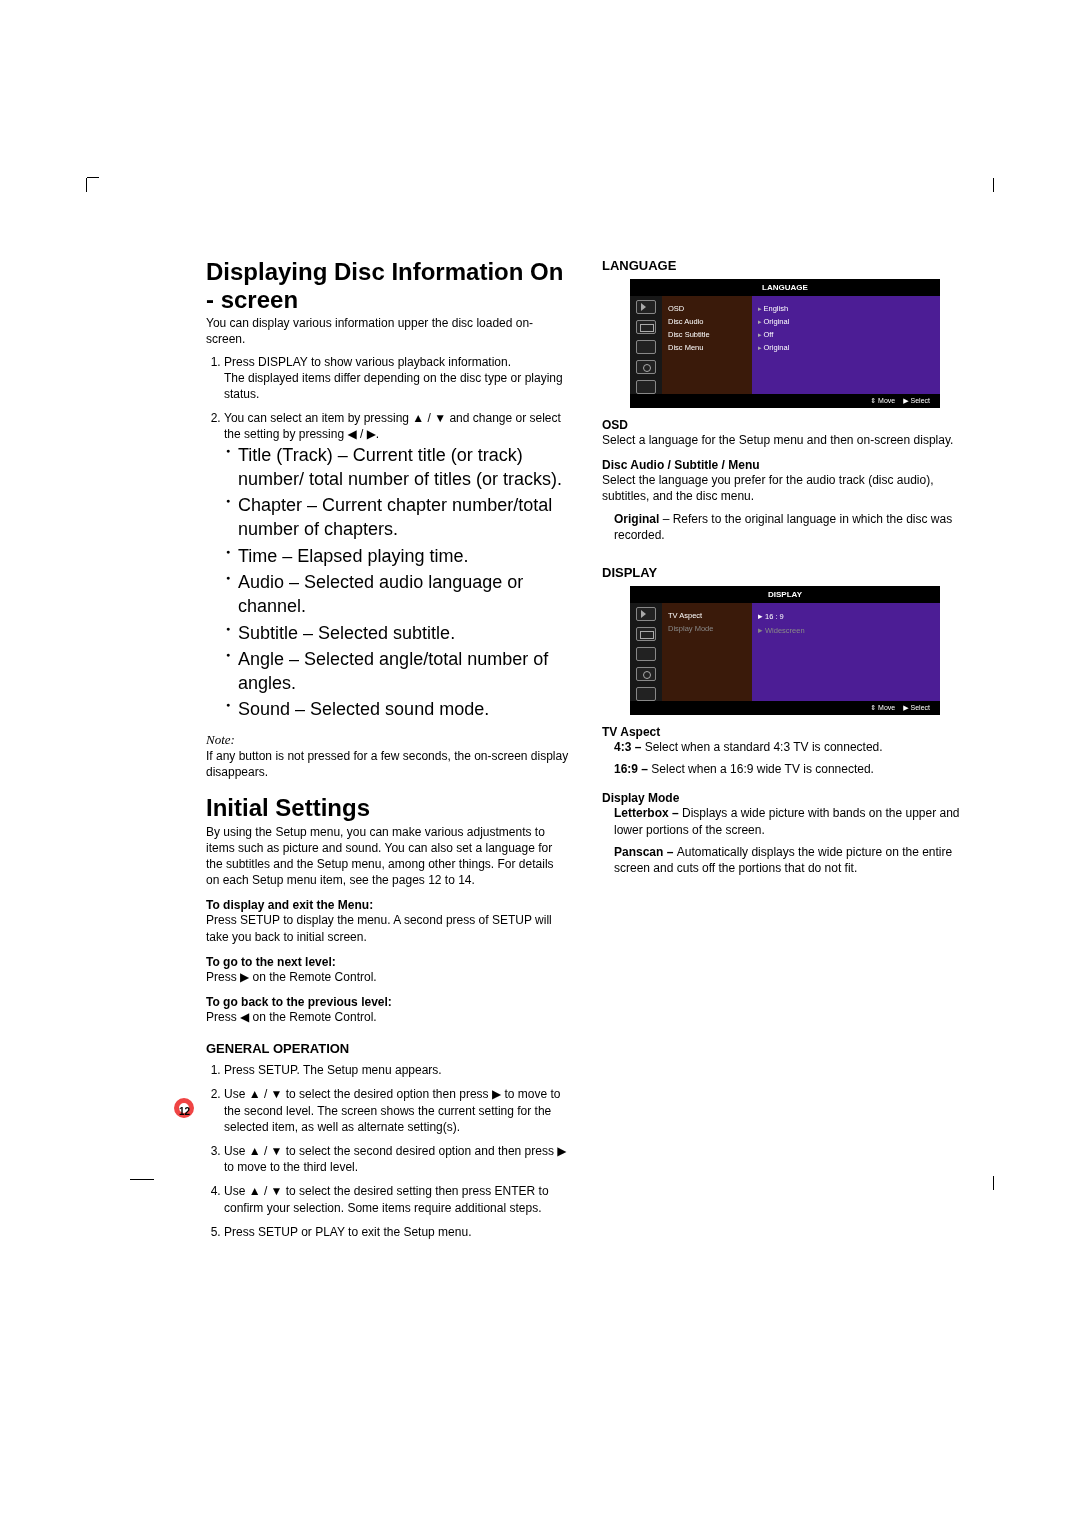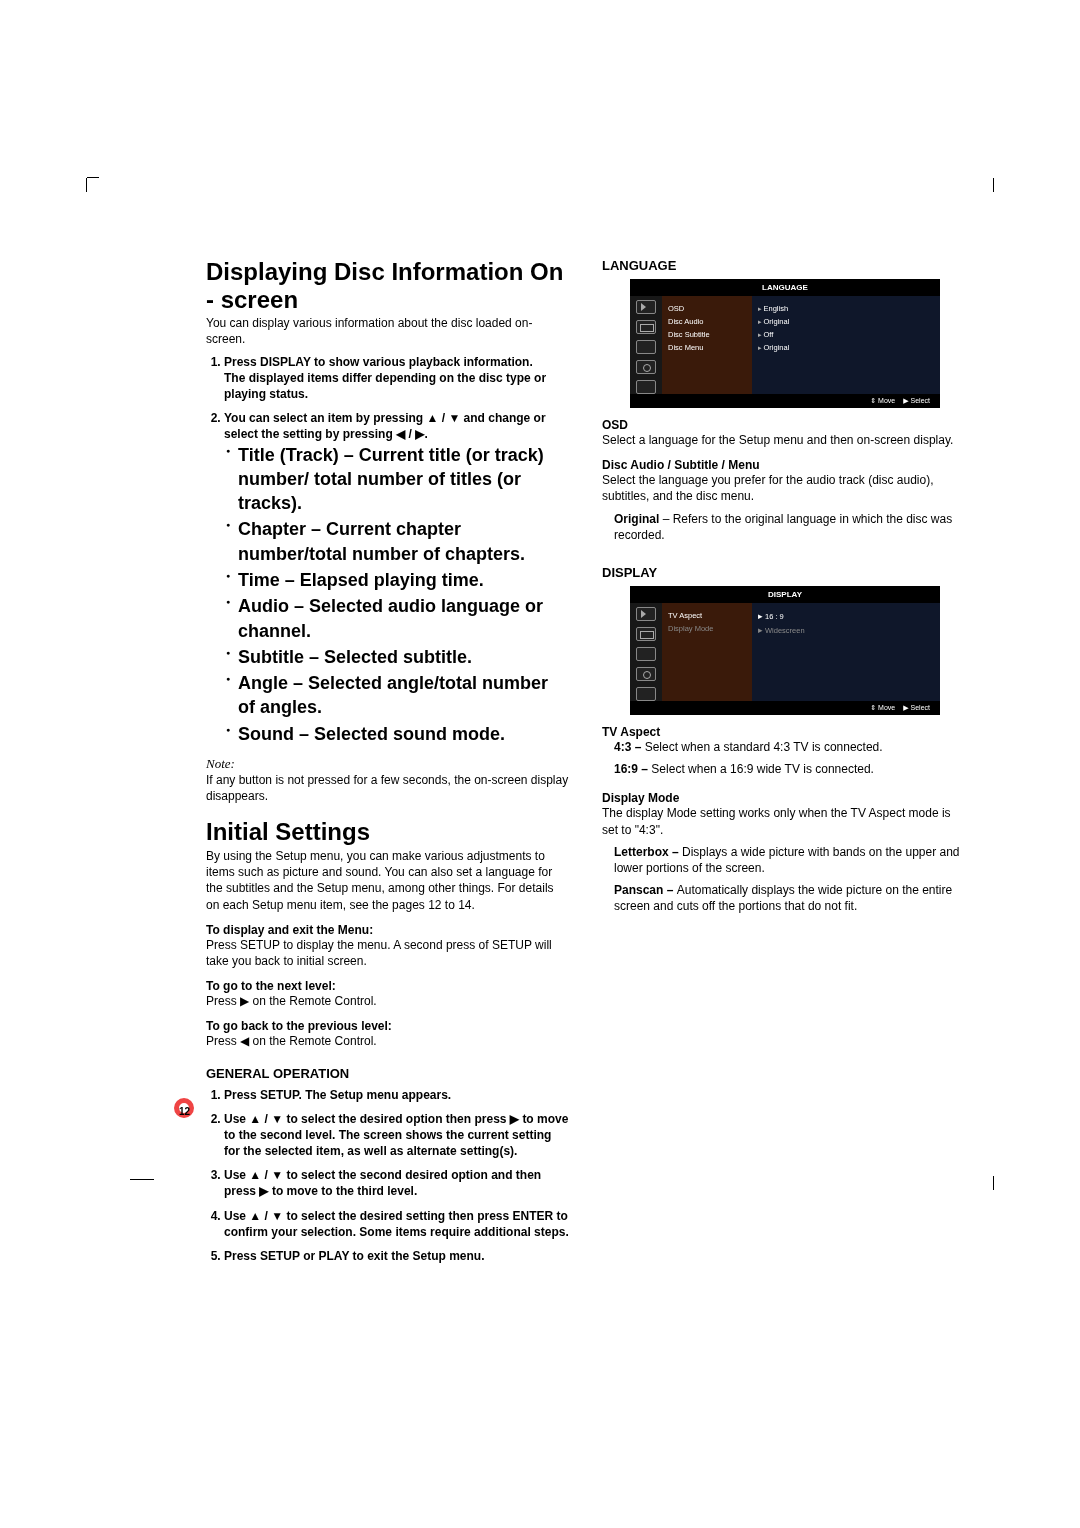--- a/index.html
+++ b/index.html
@@ -28,21 +28,21 @@
     display: flex;
     gap: 32px;
   }
   .col { width: 50%; }
 
   h1 { font-size: 24px; font-weight: bold; margin-bottom: 2px; line-height: 1.15; }
   h2 { font-size: 13px; font-weight: bold; margin-top: 16px; margin-bottom: 6px; }
   h3 { font-size: 12px; font-weight: bold; margin-top: 10px; }
   p { font-size: 12px; line-height: 1.35; margin-bottom: 6px; }
   ol { padding-left: 18px; font-size: 12px; line-height: 1.35; }
-  ol > li { margin-bottom: 8px; font-weight: bold; }
+  ol > li { margin-bottom: 8px; }
   ul.bullets { list-style: none; padding-left: 14px; font-size: 18px; line-height: 1.35; }
   ul.bullets li { position: relative; margin-bottom: 2px; }
   ul.bullets li::before { content: "●"; font-size: 7px; position: absolute; left: -12px; top: 3px; }
   .note { font-style: italic; font-family: Georgia, serif; font-size: 13px; margin-top: 10px; }
   .bolditem { font-weight: bold; }
   .indent { margin-left: 12px; }
 
   .osd-panel {
     width: 310px;
     margin: 6px 0 10px 28px;
@@ -82,21 +82,21 @@
   .osd-icon.lock::after { content:""; position:absolute; left:6px; top:3px; width:6px; height:6px; border:1px solid #aaa; border-radius:50%;}
   .osd-mid {
     width: 90px;
     padding: 6px 6px;
     background: #3a1a0a;
   }
   .osd-mid .row, .osd-right .row { display:block; padding: 2px 0; font-size: 7.5px; }
   .osd-right {
     flex: 1;
     padding: 6px 6px;
-    background: #0f172a;
+    background: #4c1d95;
   }
   .osd-right .row::before { content: "▸ "; font-size: 7px; color: #aaa; }
   .osd-right .row.plain::before { content: ""; }
   .osd-footer {
     background: #000;
     text-align: right;
     padding: 3px 10px;
     font-size: 7px;
   }
   .osd-footer span { margin-left: 6px; }
@@ -121,21 +121,21 @@
 <div class="crop-tl"></div>
 <div class="crop-tr"></div>
 <div class="crop-bl-line"></div>
 <div class="crop-br"></div>
 
 <div class="page">
   <div class="columns">
 
     <div class="col">
       <h1>Displaying Disc Information On - screen</h1>
-      <p>You can display various information about the disc loaded on-screen.</p>
+      <p>You can display various information upper the disc loaded on-screen.</p>
 
       <ol>
         <li>
           <span>Press DISPLAY to show various playback information.</span><br>
           <span>The displayed items differ depending on the disc type or playing status.</span>
         </li>
         <li>
           <span>You can select an item by pressing ▲ / ▼ and change or select the setting by pressing ◀ / ▶.</span>
           <ul class="bullets">
             <li>Title (Track) – Current title (or track) number/ total number of titles (or tracks).</li>
@@ -245,21 +245,20 @@
 
       <h3>TV Aspect</h3>
       <p class="indent">
         <span class="bolditem">4:3 – </span><span>Select when a standard 4:3 TV is connected.</span>
       </p>
       <p class="indent">
         <span class="bolditem">16:9 – </span><span>Select when a 16:9 wide TV is connected.</span>
       </p>
 
       <h3 style="margin-top:14px">Display Mode</h3>
-      <p>The display Mode setting works only when the TV Aspect mode is set to "4:3".</p>
       <p class="indent">
         <span class="bolditem">Letterbox – </span><span>Displays a wide picture with bands on the upper and lower portions of the screen.</span>
       </p>
       <p class="indent">
         <span class="bolditem">Panscan – </span><span>Automatically displays the wide picture on the entire screen and cuts off the portions that do not fit.</span>
       </p>
     </div>
   </div>
 </div>
 

